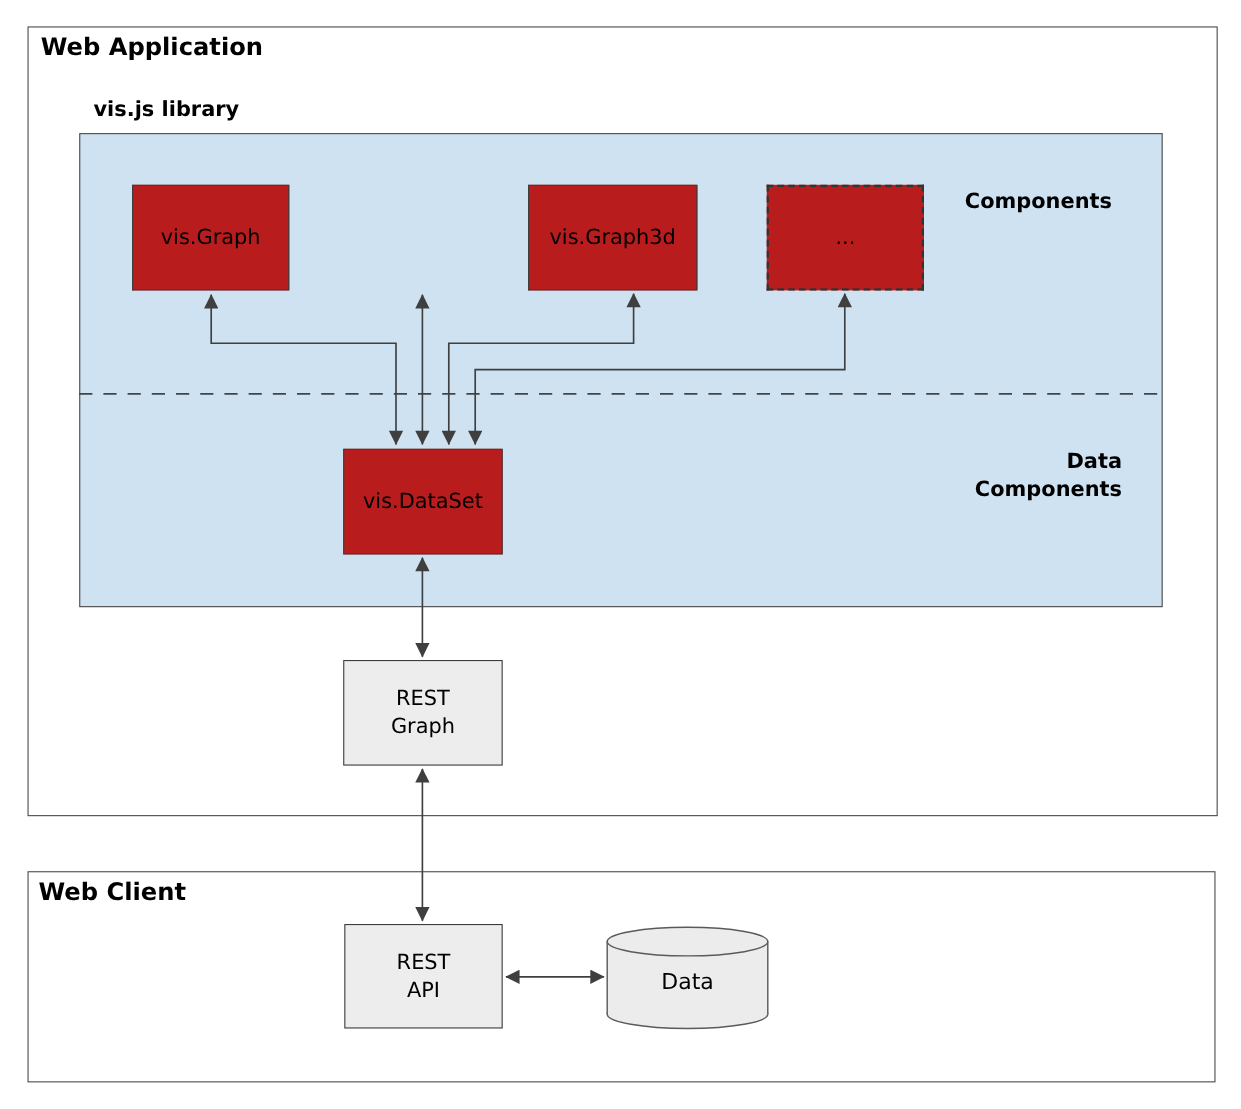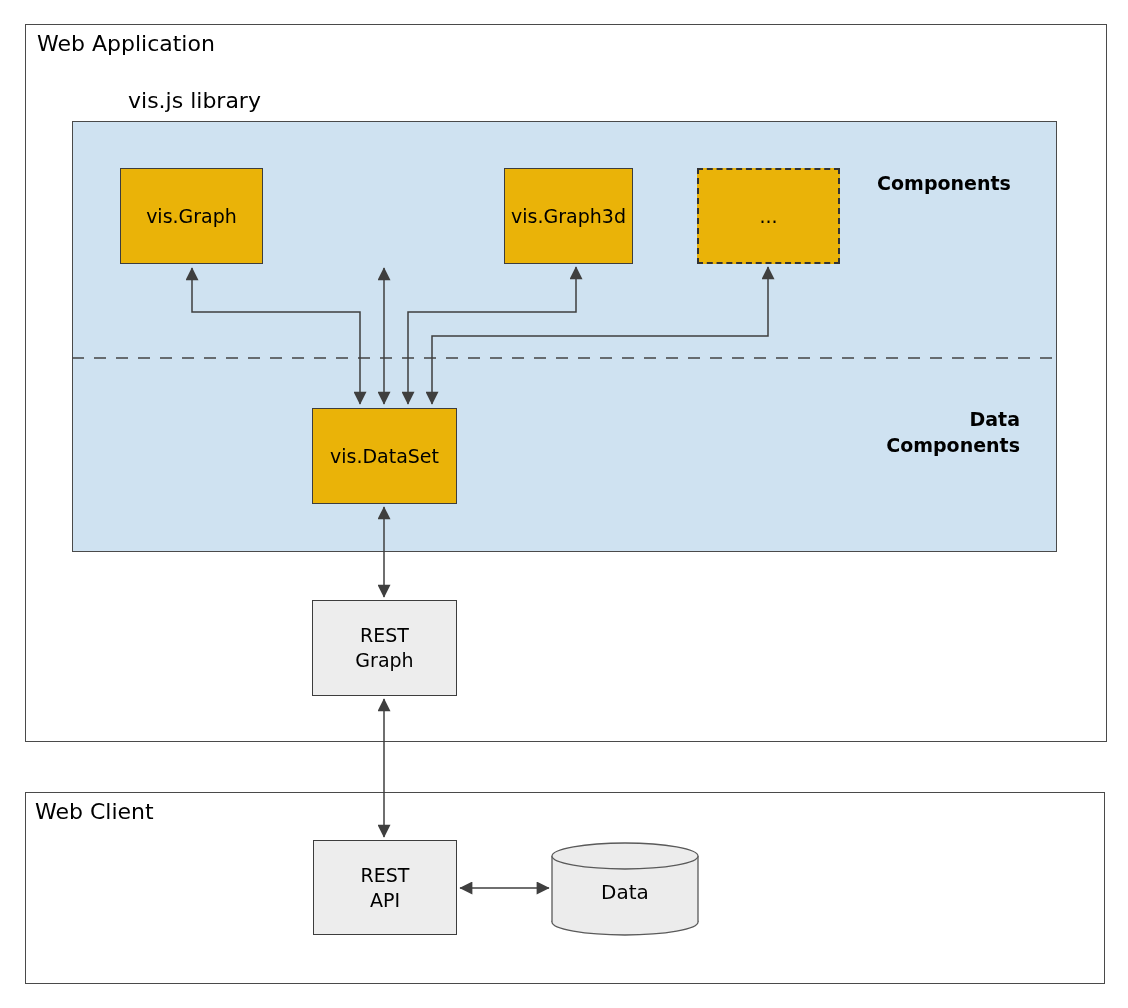--- a/index.html
+++ b/index.html
@@ -11,31 +11,31 @@
   html,body{margin:0;padding:0;background:#ffffff;}
   #canvas{
     position:relative;width:1128px;height:1008px;background:#ffffff;
     font-family:"DejaVu Sans","Liberation Sans",sans-serif;color:#000;
     overflow:hidden;
   }
   .outer-box{
     position:absolute;background:#fff;border:1.5px solid #4a4a4a;box-sizing:border-box;
   }
   .outer-title{
-    position:absolute;font-size:22px;font-weight:normal;white-space:nowrap;
+    position:absolute;font-size:22px;font-weight:bold;white-space:nowrap;
   }
   .lib-title{
-    position:absolute;font-size:22px;font-weight:normal;white-space:nowrap;margin-left:43px;
+    position:absolute;font-size:19px;font-weight:bold;white-space:nowrap;
   }
   .lib-box{
     position:absolute;left:72px;top:121px;width:985px;height:431px;
     background:var(--library-fill);border:1px solid #4a4a4a;box-sizing:border-box;
   }
   .node{
-    position:absolute;background:#eab308;border:1.5px solid var(--border);box-sizing:border-box;
+    position:absolute;background:#b91c1c;border:1.5px solid var(--border);box-sizing:border-box;
     display:flex;align-items:center;justify-content:center;text-align:center;
     font-size:19px;line-height:25px;
   }
   .node.gray{background:var(--gray-fill);}
   .node.dashed{border:2px dashed #333;}
   .side-label{
     position:absolute;font-size:19px;font-weight:bold;line-height:26px;
   }
   .svg-layer{position:absolute;left:0;top:0;pointer-events:none;}
   .connector{stroke:var(--line);stroke-width:1.5;fill:none;}
@@ -51,21 +51,21 @@
 
   <div class="outer-box" style="left:25px;top:24px;width:1082px;height:718px;"></div>
   <div class="outer-title" style="left:37px;top:31px;">Web Application</div>
 
   <div class="lib-title" style="left:85px;top:88px;">vis.js library</div>
   <div class="lib-box"></div>
 
   <div class="node" style="left:120px;top:168px;width:143px;height:96px;">
     <span>vis.Graph</span>
   </div>
-  <div class="node" style="left:504px;top:168px;width:129px;height:96px;align-items:center;">
+  <div class="node" style="left:480px;top:168px;width:154px;height:96px;align-items:center;">
     <span>vis.Graph3d</span>
   </div>
   <div class="node dashed" style="left:697px;top:168px;width:143px;height:96px;">
     <span>...</span>
   </div>
 
   <div class="side-label" style="left:844px;top:170px;width:200px;text-align:center;">
     <div>Components</div>
   </div>
   <div class="side-label" style="left:800px;top:406px;width:220px;text-align:right;">

